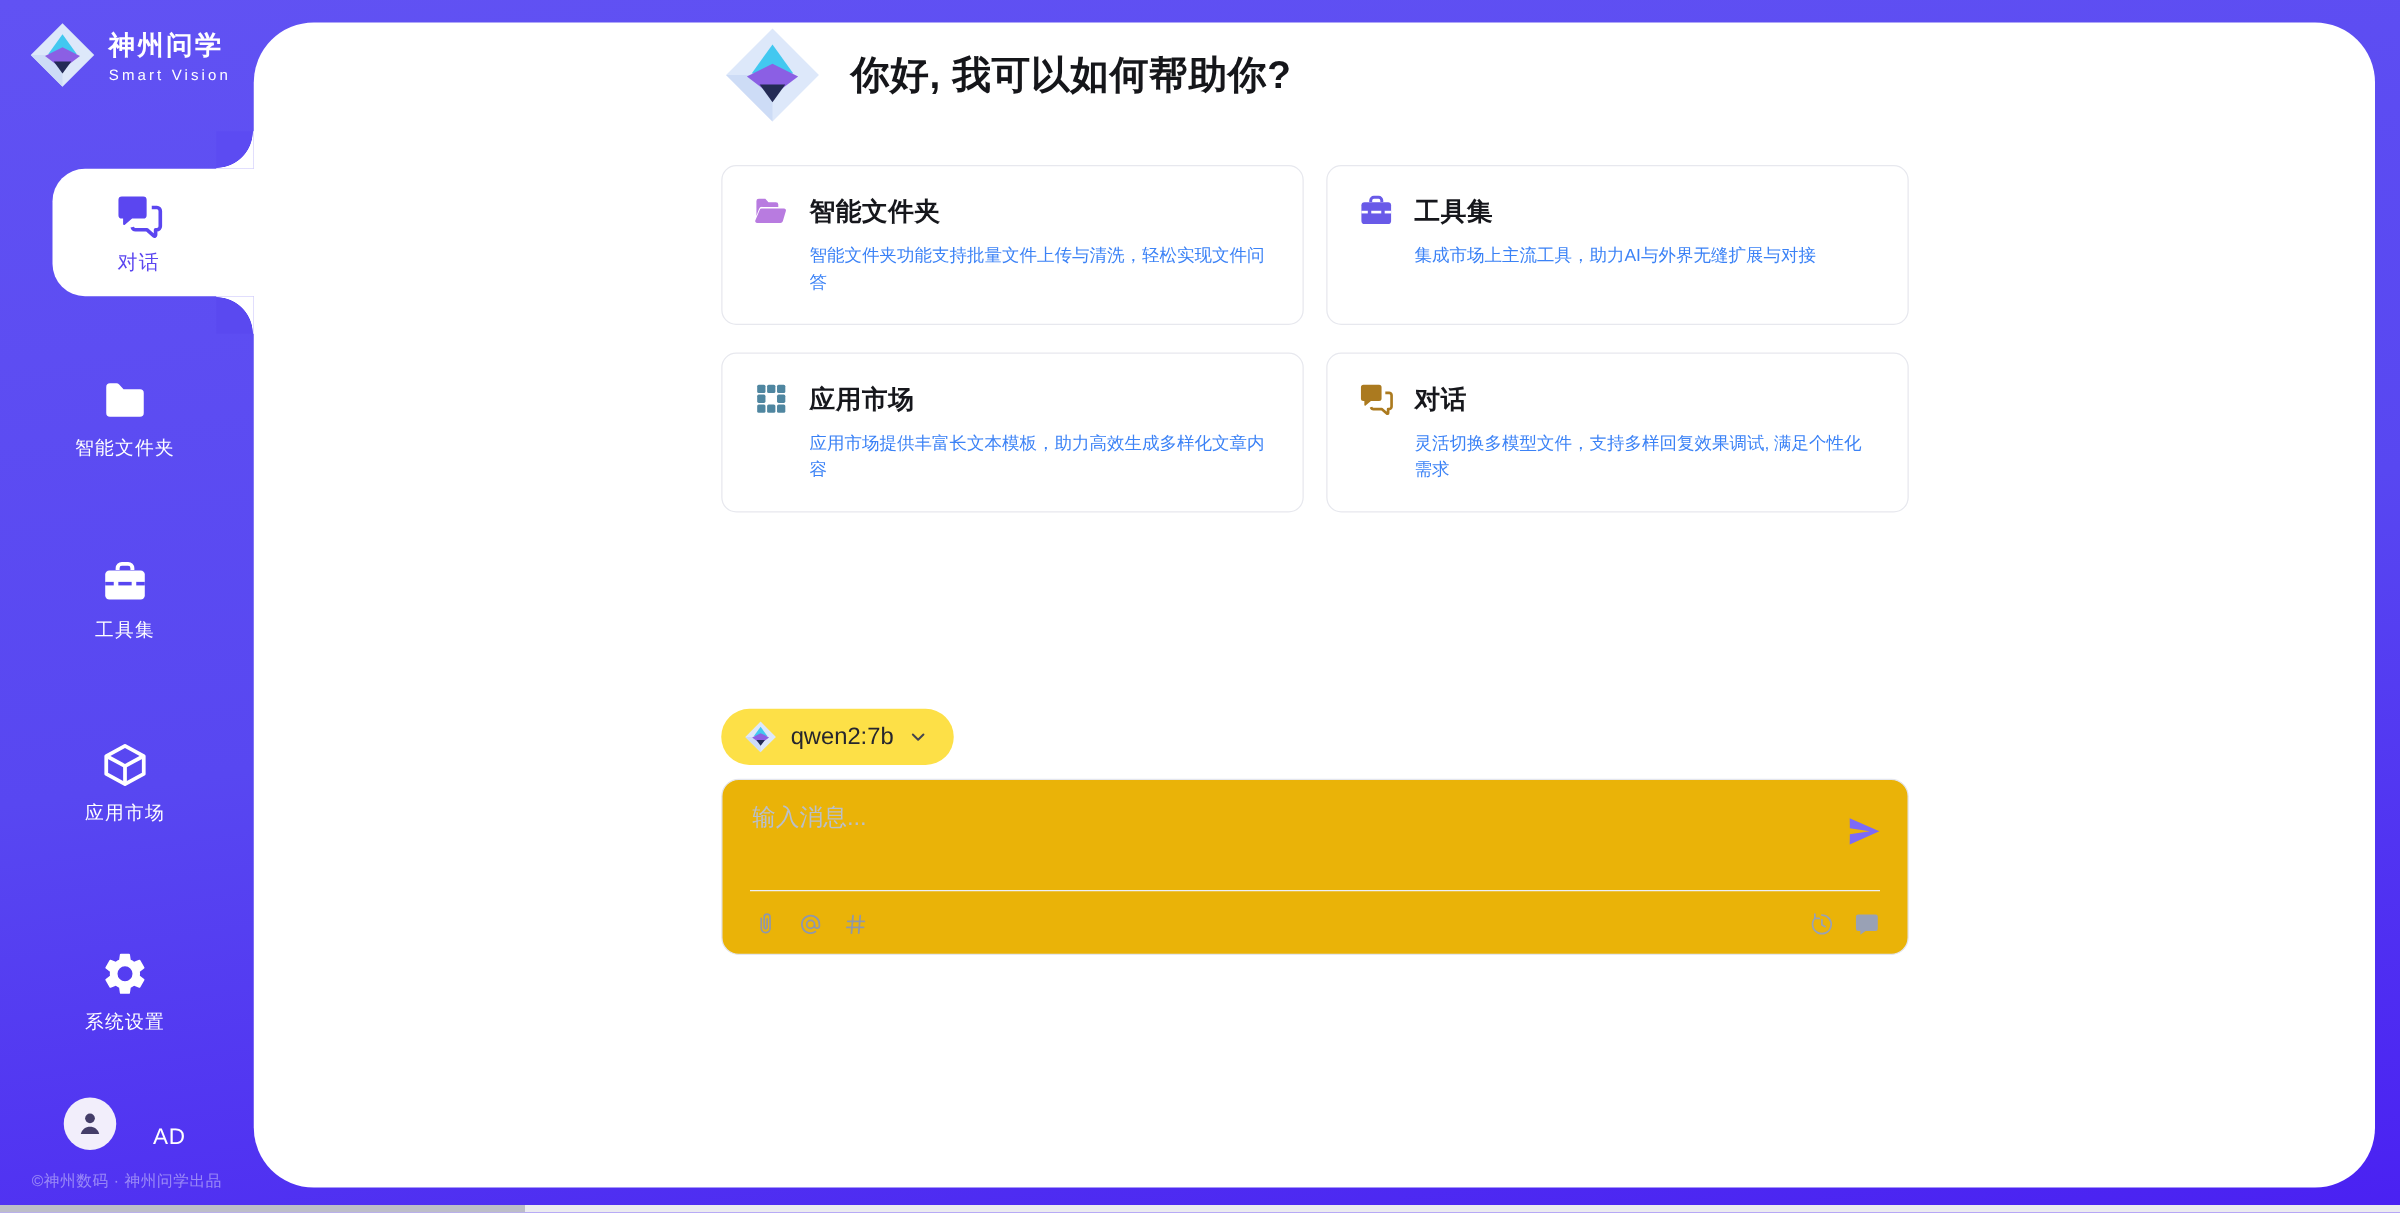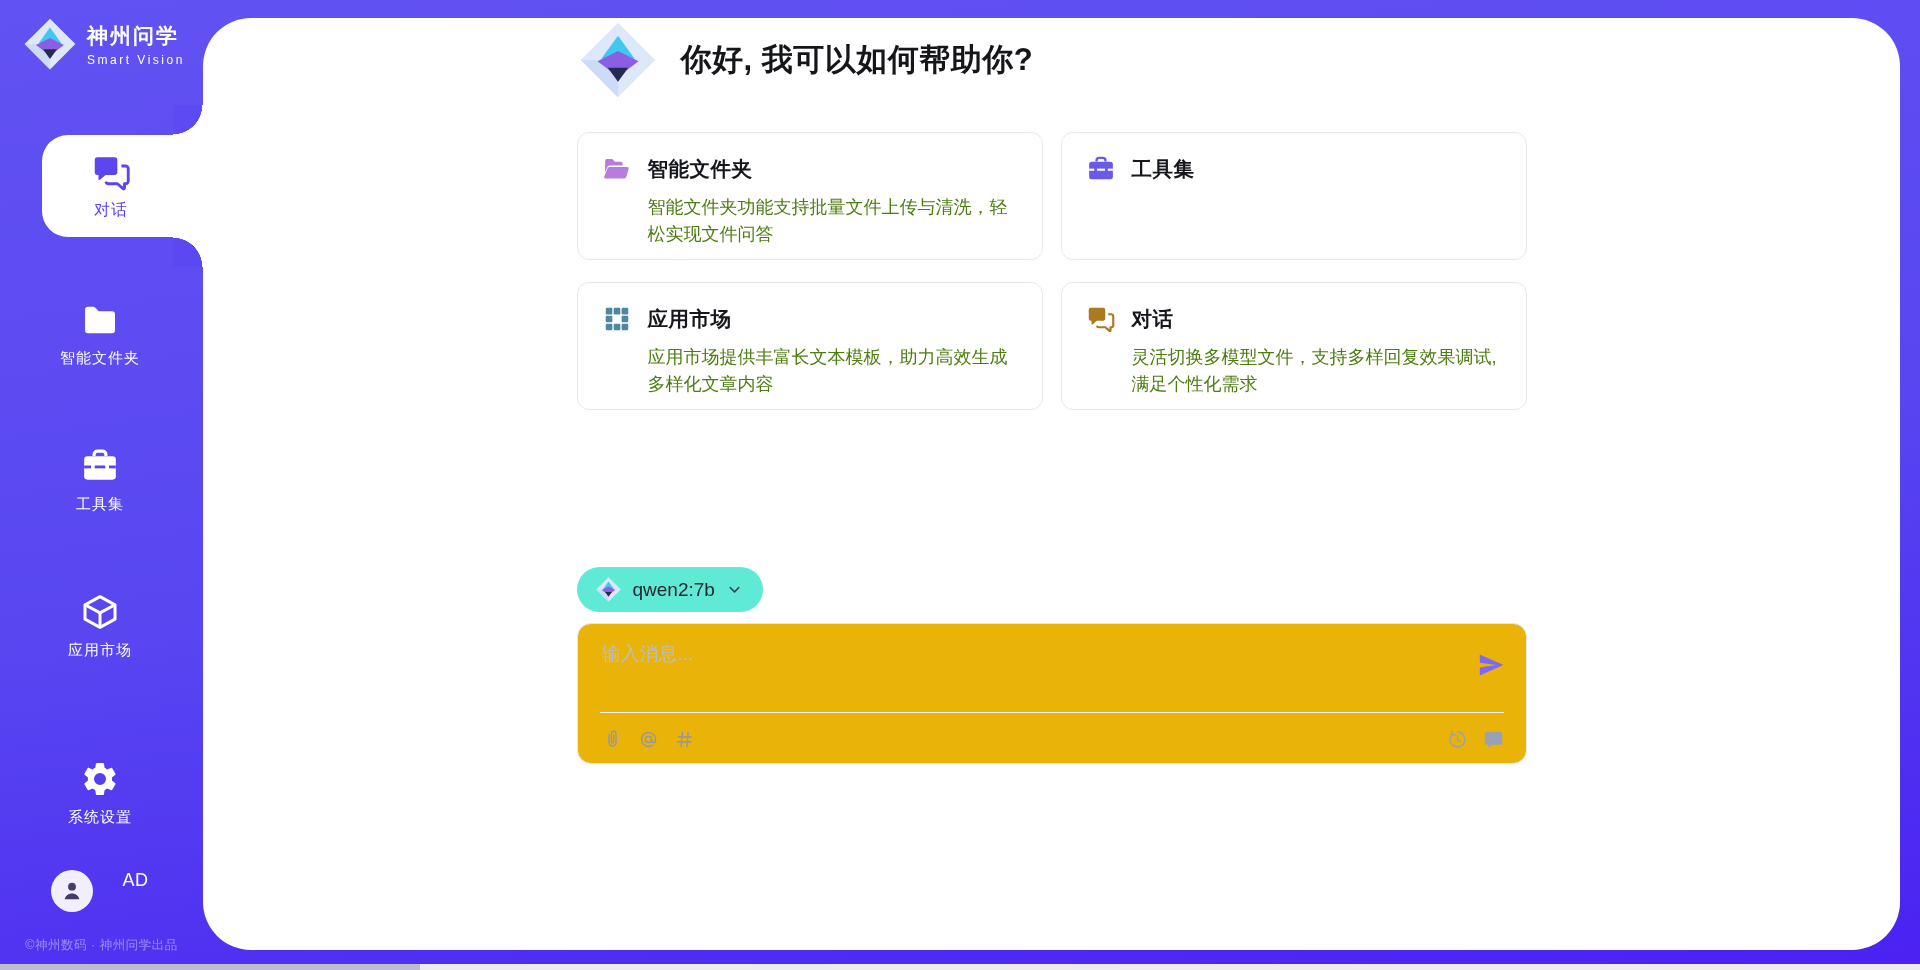--- a/index.html
+++ b/index.html
@@ -39,21 +39,21 @@
     padding-right:45px; color:#5b46f0; cursor:pointer; z-index:3;
   }
   .nav-tab-active svg { width:41px; height:41px; }
   .nav-tab-active .nav-label { font-size:16px; font-weight:500; }
   .fillet { position:absolute; left:173px; width:30px; height:30px; z-index:3; }
   .fillet.top    { top:105px; background:radial-gradient(circle at 0 0,    #5c4bf2 0 29px, #ffffff 29.5px); }
   .fillet.bottom { top:237px; background:radial-gradient(circle at 0 100%, #5a49f0 0 29px, #ffffff 29.5px); }
 
   .user-row {
     position:absolute; left:0; top:870px; width:200px; height:50px;
-    display:flex; align-items:flex-start; justify-content:center; gap:29px; cursor:pointer;
+    display:flex; align-items:flex-end; justify-content:center; gap:29px; cursor:pointer;
   }
   .avatar { width:42px; height:42px; border-radius:50%; background:#f2eefb;
             display:flex; align-items:center; justify-content:center; }
   .avatar svg { width:26px; height:26px; }
   .user-name { color:#fff; font-size:18px; font-weight:500; letter-spacing:.5px; }
   .side-footer {
     position:absolute; left:0; bottom:16px; width:203px; text-align:center;
     color:rgba(255,255,255,.42); font-size:12.5px; letter-spacing:.5px;
   }
 
@@ -64,30 +64,30 @@
 
   
   .cards { margin-top:30px; display:grid; grid-template-columns:466px 466px; gap:22px 18px; }
   .card {
     height:128px; background:#fff; border:1px solid #e7e8ee; border-radius:12px;
     padding:21px 24px; cursor:pointer;
   }
   .card-head { display:flex; align-items:center; gap:16px; }
   .card-head svg { width:30px; height:30px; }
   .card-title { font-size:20.5px; font-weight:700; color:#16171c; letter-spacing:.5px; }
-  .card-desc { margin:10px 0 0 46px; font-size:18px; color:#4d7c0f; line-height:1.52; }
+  .card-desc { margin:10px 0 0 46px; font-size:14px; color:#3b82f6; line-height:1.52; }
   .icon-folder-open { color:#b87be0; }
   .icon-briefcase-c { color:#695ae8; --slot:#ffffff; }
   .icon-grid        { color:#4f86a0; }
   .icon-chat-c      { color:#ab7a1f; }
 
   
   .model-pill {
     margin-top:157px; display:inline-flex; align-items:center; gap:11px;
-    height:45px; padding:0 20px 0 18px; background:#5eead4; border-radius:23px; cursor:pointer;
+    height:45px; padding:0 20px 0 18px; background:#fde047; border-radius:23px; cursor:pointer;
   }
   .model-pill .gem { width:27px; height:27px; }
   .model-name { font-size:19px; color:#26262e; }
   .model-pill .chev { width:17px; height:17px; color:#45454f; }
 
   
   .composer {
     margin-top:11px; position:relative; width:950px; height:141px;
     border:1.5px solid #e4e6ee; border-radius:14px; background:#eab308;
   }
@@ -222,20 +222,21 @@
         </div>
         <div class="card-desc">智能文件夹功能支持批量文件上传与清洗，轻松实现文件问答</div>
       </div>
       <div class="card">
         <div class="card-head">
           <svg class="icon-briefcase-c">
               <use href="#sym-briefcase"></use>
             </svg>
           <div class="card-title">工具集</div>
         </div>
+        <div class="card-desc">集成市场上主流工具，助力AI与外界无缝扩展与对接</div>
       </div>
       <div class="card">
         <div class="card-head">
           <svg class="icon-grid">
               <use href="#sym-grid"></use>
             </svg>
           <div class="card-title">应用市场</div>
         </div>
         <div class="card-desc">应用市场提供丰富长文本模板，助力高效生成多样化文章内容</div>
       </div>

